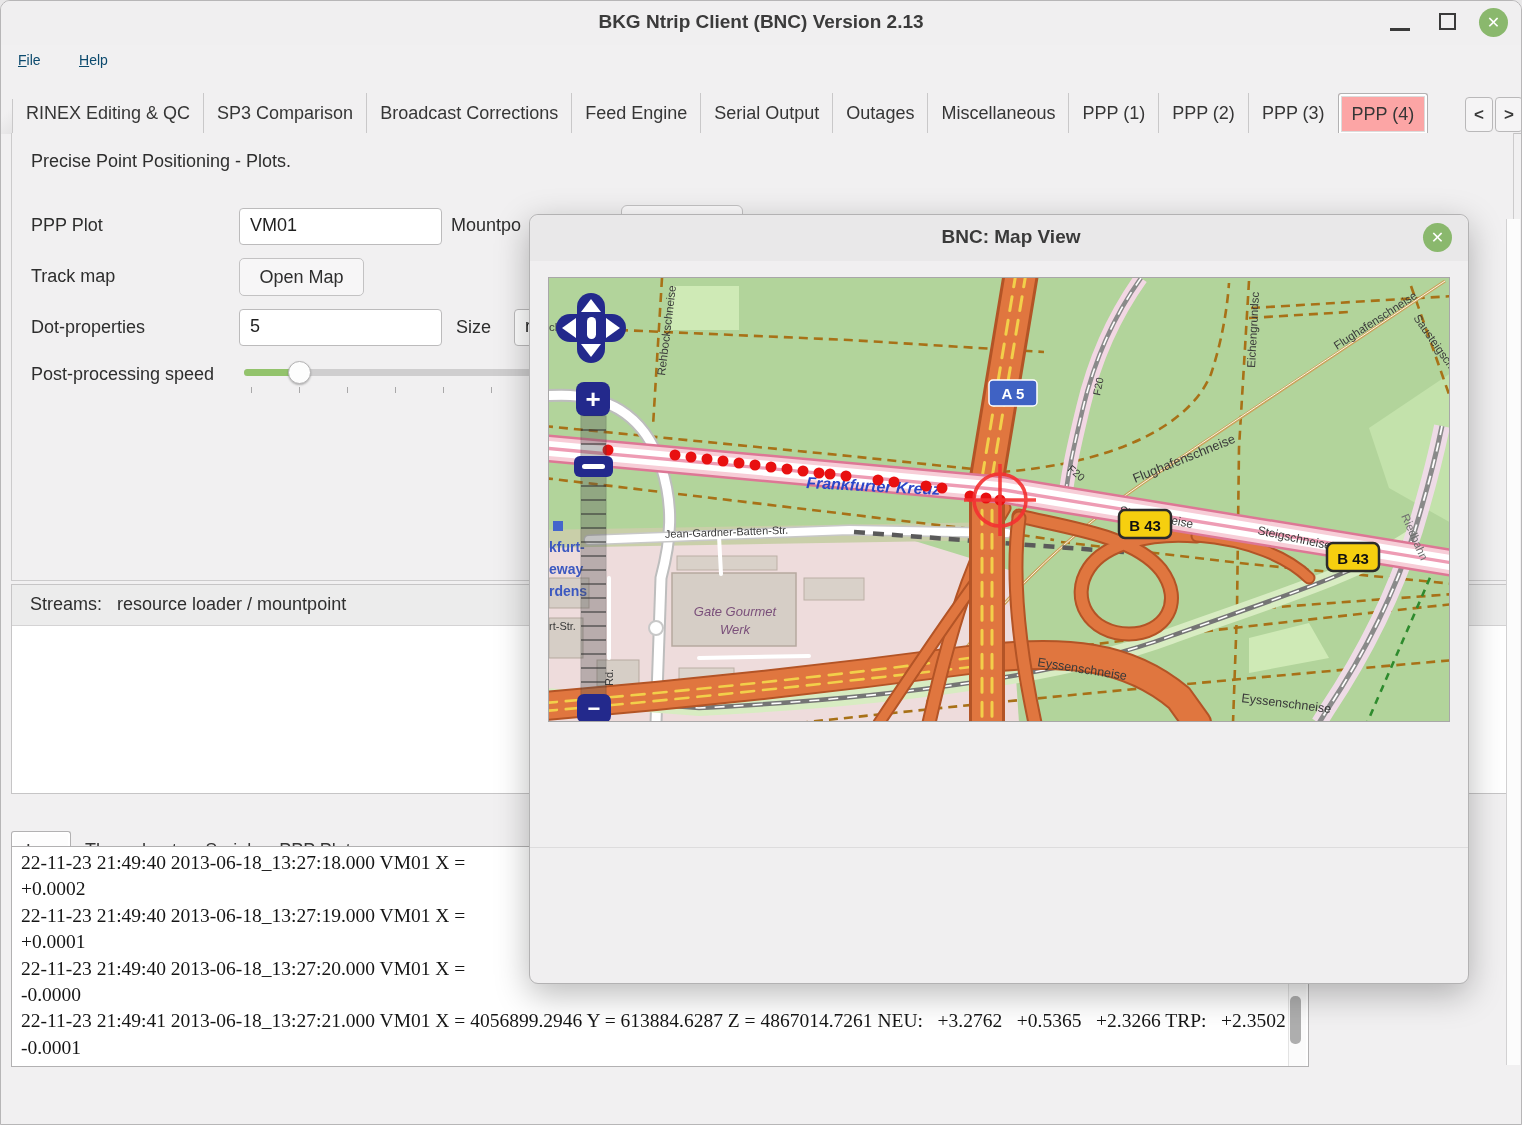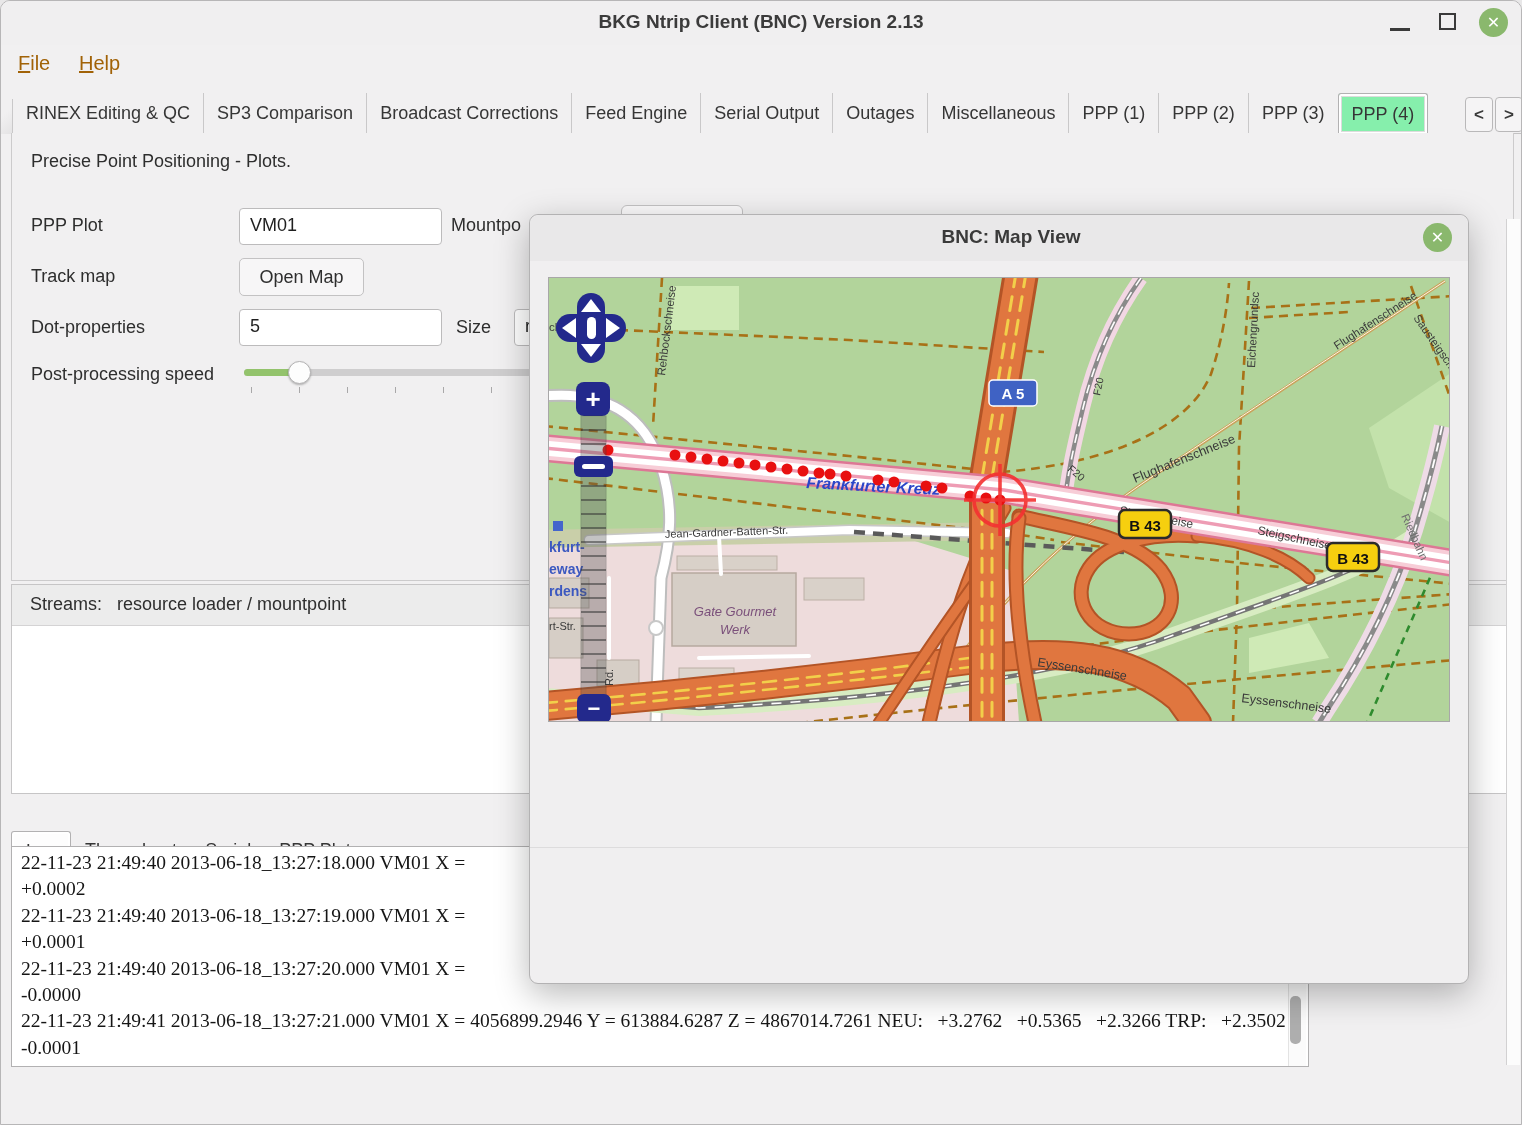--- a/index.html
+++ b/index.html
@@ -9,29 +9,29 @@
        border-radius:10px 10px 0 0;}
   
   .titlebar{position:absolute;left:0;top:0;width:100%;height:44px;background:#f0eff0;}
   .title{position:absolute;left:0;right:0;top:10px;text-align:center;font-weight:bold;font-size:19px;color:#3b3b3b;}
   .btn-min{position:absolute;left:1389px;top:27px;width:20px;height:3px;background:#3a3a3a;}
   .btn-max{position:absolute;left:1438px;top:12px;width:17px;height:17px;border:2.5px solid #3a3a3a;background:transparent;}
   .btn-close{position:absolute;left:1478px;top:7px;width:29px;height:29px;border-radius:50%;background:#8ab86d;
              color:#fff;font-weight:bold;font-size:16px;text-align:center;line-height:29px;}
   
   .menubar{position:absolute;left:0;top:44px;width:100%;height:42px;}
-  .menu-item{position:absolute;top:7px;font-size:20px;color:#a16207;}
+  .menu-item{position:absolute;top:7px;font-size:14px;color:#0c4a6e;}
   .menu-item::first-letter{text-decoration:underline;}
   .menu-file{left:17px;} .menu-help{left:78px;}
   
   .tabbar{position:absolute;left:0;top:92px;width:100%;height:41px;border-bottom:1px solid #c3c2c3;}
   .tabs{position:absolute;left:12px;top:0;height:41px;display:flex;align-items:stretch;}
   .tab{padding:0 13px;font-size:18px;color:#363636;display:flex;align-items:center;border-left:1px solid #c9c8c9;white-space:nowrap;}
   .tab:first-child{border-left:none;}
-  .tab.selected{background:#86efac;border:1px solid #b2b1b2;border-bottom:1px solid #fdfdfd;border-radius:3px 3px 0 0;
+  .tab.selected{background:#fca5a5;border:1px solid #b2b1b2;border-bottom:1px solid #fdfdfd;border-radius:3px 3px 0 0;
                 box-shadow:inset 0 0 0 2px #fff, inset 0 0 0 3px #dcdcdc;margin-bottom:-1px;}
   .tab-sliver{position:absolute;left:0;top:6px;width:12px;height:35px;border-right:1px solid #c9c8c9;
               background:linear-gradient(135deg,#f1f0f1 40%,#e4e3e4 100%);}
   .tab-scroll{position:absolute;top:4px;width:28px;height:35px;background:#f5f4f5;border:1px solid #b9b8b9;border-radius:4px;
               font-size:17px;color:#3a3a3a;text-align:center;line-height:33px;font-weight:bold;}
   .tab-scroll.left{left:1464px;} .tab-scroll.right{left:1494px;}
   
   .pane{position:absolute;left:10px;top:132px;width:1503px;height:448px;border:1px solid #cccbcc;border-top:none;background:#f1f0f1;}
   .heading{position:absolute;left:30px;top:150px;font-size:18px;color:#2e2e2e;}
   .flabel{position:absolute;font-size:18px;color:#2e2e2e;}

